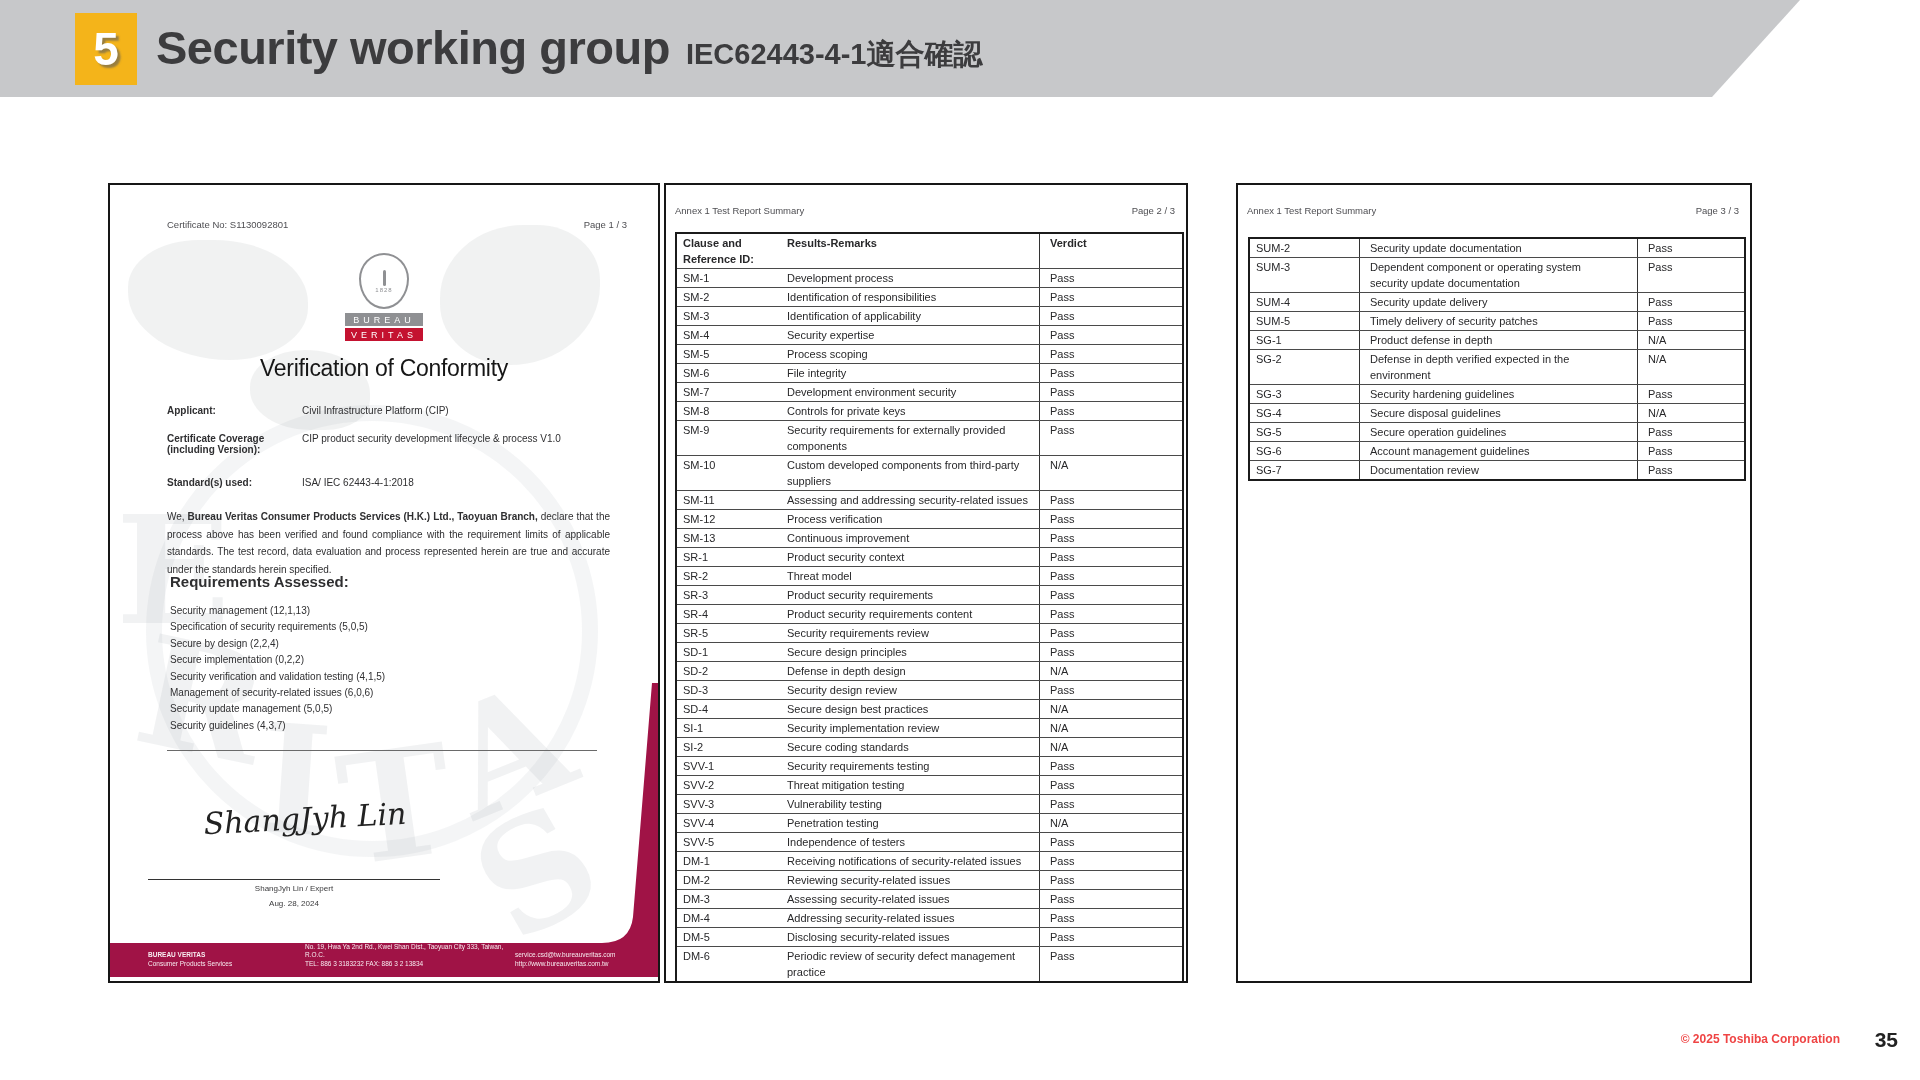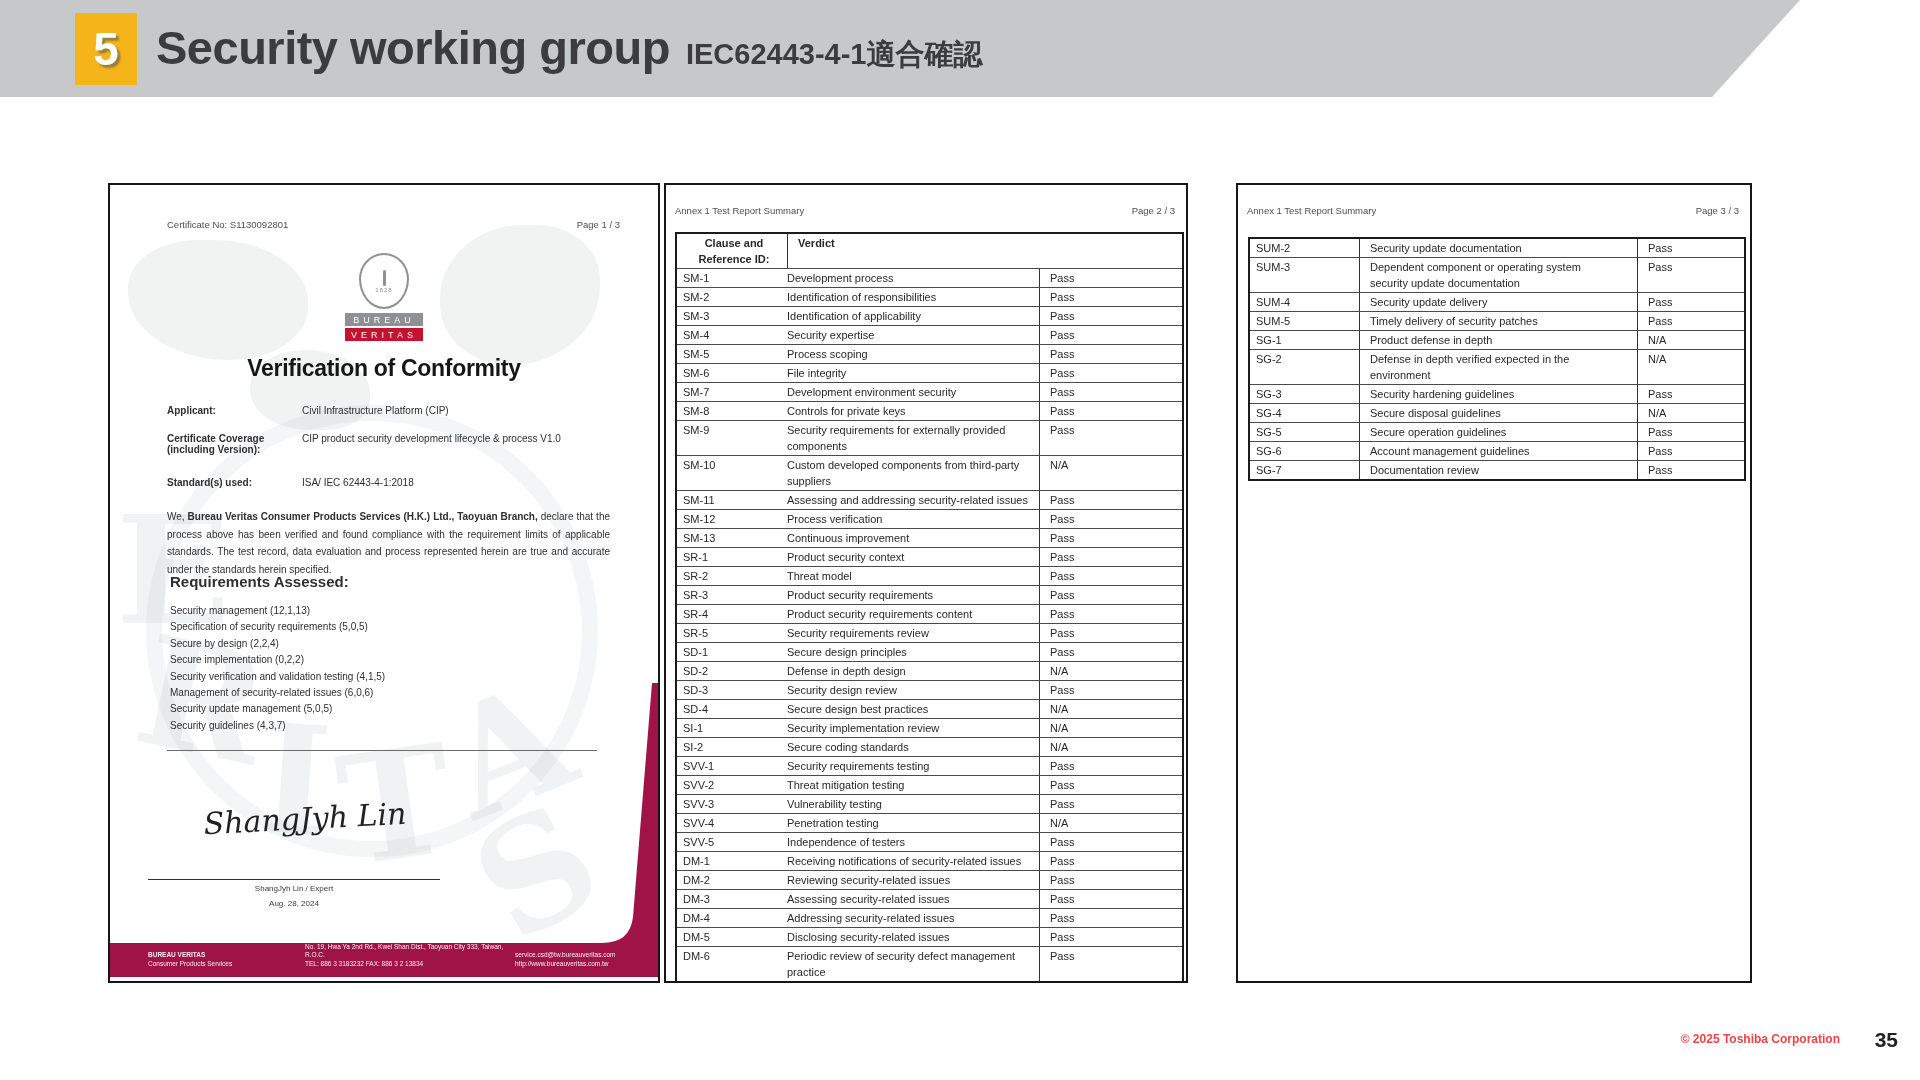--- a/index.html
+++ b/index.html
@@ -33,35 +33,35 @@
   }
   #page1{left:108px;width:552px;}
   #page2{left:664px;width:524px;}
   #page3{left:1236px;width:516px;}
   .doc-head{
     position:absolute;top:20px;left:9px;right:11px;display:flex;
     justify-content:space-between;font-size:9.5px;color:#4e4e52;
   }
   
   .certno{position:absolute;left:57px;top:34px;font-size:9.5px;color:#4e4e52;}
-  .pg1label{position:absolute;right:38px;top:34px;font-size:9.5px;color:#4e4e52;}
+  .pg1label{position:absolute;right:31px;top:34px;font-size:9.5px;color:#4e4e52;}
   .wm{position:absolute;pointer-events:none;}
   .wm-ring{left:36px;top:220px;width:420px;height:420px;border:16px solid rgba(150,156,162,.10);border-radius:50%;}
   .wm-blob{background:rgba(190,194,198,.22);}
   .wm-letter{font-family:"DejaVu Serif",serif;font-weight:bold;color:rgba(150,156,162,.13);font-size:150px;line-height:1;}
   .bvlogo{position:absolute;left:0;right:0;top:68px;display:flex;flex-direction:column;align-items:center;}
   .bv-emblem{width:46px;height:52px;border:2px solid #8f9093;border-radius:50% 50% 50% 50%/46% 46% 54% 54%;
     display:flex;flex-direction:column;align-items:center;justify-content:center;color:#8f9093;}
   .bv-emblem .fig{width:3px;height:16px;background:#8f9093;border-radius:2px;margin-bottom:1px;}
   .bv-emblem .yr{font-size:6px;letter-spacing:1px;}
   .bv-box{width:78px;text-align:center;color:#fff;font-size:9px;font-weight:normal;letter-spacing:4px;padding:2px 0 1px;}
   .bv-box.gray{background:#8f9093;margin-top:4px;}
   .bv-box.red{background:#c41230;margin-top:2px;}
   .cert-title{position:absolute;left:0;right:0;top:170px;text-align:center;
-    font-size:23px;font-weight:bold;color:#161616;letter-spacing:-.3px;}
+    font-size:23px;font-weight:normal;color:#161616;letter-spacing:-.3px;}
   .fieldrow{position:absolute;left:57px;right:40px;display:flex;font-size:10px;color:#2f2f31;}
   .fieldrow .fl{width:135px;font-weight:bold;flex:none;}
   .fieldrow .fv{font-weight:normal;}
   .declaration{position:absolute;left:57px;width:443px;top:323px;font-size:10px;
     line-height:17.5px;text-align:justify;color:#2f2f31;}
   .req-head{position:absolute;left:60px;top:388px;font-size:15px;font-weight:bold;color:#2f2f31;}
   .req-list{position:absolute;left:60px;top:420px;font-size:10px;color:#2f2f31;}
   .req-list div{margin-bottom:5.4px;}
   .rule1{position:absolute;left:57px;width:430px;top:565px;border-top:1px solid #6a6a6a;}
   .sig-script{position:absolute;left:55px;width:280px;top:616px;text-align:center;
@@ -182,22 +182,23 @@
   </div>
 </div>
 
 <div class="page" id="page2">
   <div class="doc-head">
     <span>Annex 1 Test Report Summary</span>
     <span>Page 2 / 3</span>
   </div>
   <div class="vtable" id="t2">
     <div class="trow thead">
-      <div class="cid cdesc-head" style="white-space:pre-line;text-align:center;">Clause and
+      <div class="cid cdesc-head" style="white-space:pre-line;">Clause and
 Reference ID:</div>
+      <div class="cdesc">Results-Remarks</div>
       <div class="cverdict">Verdict</div>
     </div>
     <div>
         <div class="trow">
           <div class="cid">SM-1</div>
           <div class="cdesc">Development process</div>
           <div class="cverdict">Pass</div>
         </div>
         <div class="trow">
           <div class="cid">SM-2</div>

